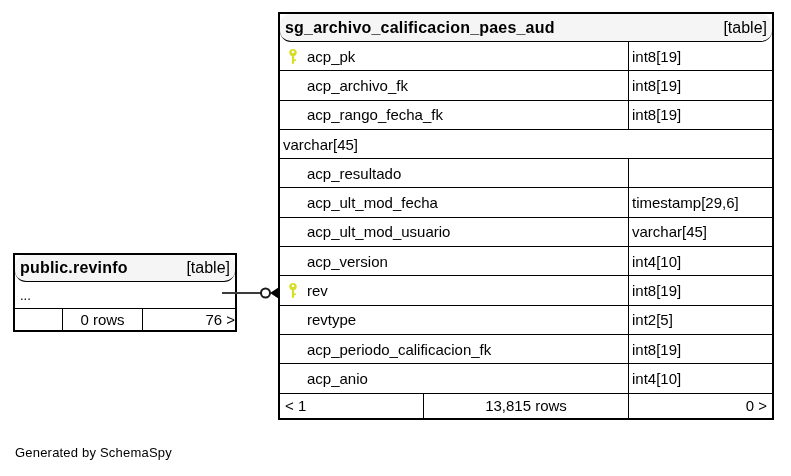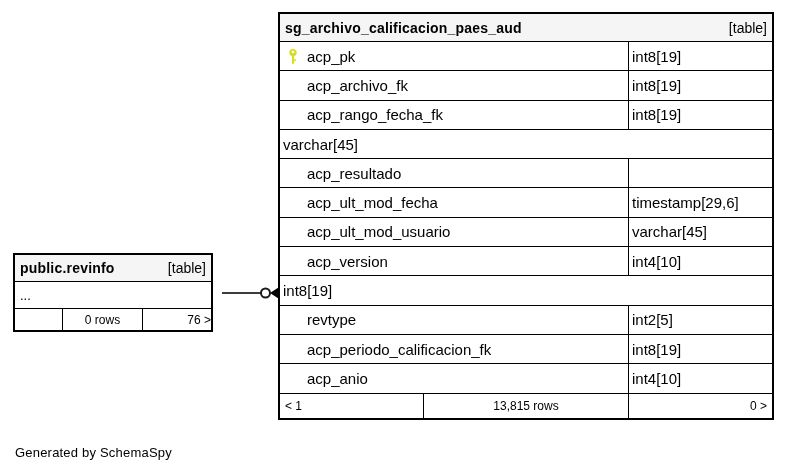--- a/index.html
+++ b/index.html
@@ -21,22 +21,23 @@
     background: #ffffff;
     box-sizing: border-box;
   }
   .entity-header {
     display: flex;
     justify-content: space-between;
     align-items: center;
     background: #f5f5f5;
     border-bottom: 1px solid #000;
     padding: 0 5px;
-    font-size: 14px;
-    box-sizing: border-box;
+    font-size: 16px;
+    box-sizing: border-box;
+    border-radius: 11px;
   }
   .entity-header .title { font-weight: bold; letter-spacing: 0.2px; }
   .entity-header .tlabel { font-weight: normal; }
 
   
   #main-table { left: 278px; top: 12px; width: 496px; }
   #main-table .entity-header { height: 28px; }
   .col-row {
     display: flex;
     height: 29.3px;
@@ -60,35 +61,35 @@
   }
   .type-cell {
     flex: 1;
     display: flex;
     align-items: center;
     padding-left: 3px;
     box-sizing: border-box;
   }
   .footer-row {
     display: flex;
-    font-size: 12px;
+    font-size: 15px;
     box-sizing: border-box;
   }
   .fcell {
     display: flex;
     align-items: center;
     box-sizing: border-box;
   }
   #main-table .footer-row { height: 24px; }
   #main-table .f-left  { width: 144px; border-right: 1px solid #000; padding-left: 5px; }
   #main-table .f-center{ width: 205px; border-right: 1px solid #000; justify-content: center; }
   #main-table .f-right { flex: 1; justify-content: flex-end; padding-right: 5px; }
 
   
-  #revinfo-table { left: 13px; top: 253px; width: 200px; }
+  #revinfo-table { left: 13px; top: 253px; width: 224px; }
   #revinfo-table .entity-header { height: 27px; }
   .ellipsis-row {
     height: 27px;
     border-bottom: 1px solid #000;
     display: flex;
     align-items: center;
     padding-left: 5px;
     font-size: 13px;
     box-sizing: border-box;
   }
@@ -191,20 +192,31 @@
           <div class="type-cell">varchar[45]</div>
         </div>
         <div class="col-row">
           <div class="name-cell">
             <span class="icon-slot"></span>
             <span>acp_version</span>
           </div>
           <div class="type-cell">int4[10]</div>
         </div>
         <div class="col-row">
+          <div class="name-cell">
+            <span class="icon-slot">
+              <svg width="10" height="17" viewBox="0 0 10 17">
+                <circle cx="5" cy="4.6" r="3.7" fill="#d8de28"></circle>
+                <circle cx="5" cy="3.9" r="1.2" fill="#ffffff"></circle>
+                <rect x="3.9" y="7.6" width="2.2" height="8.2" fill="#d8de28"></rect>
+                <rect x="6" y="11.4" width="1.9" height="1.7" fill="#d8de28"></rect>
+              </svg>
+            </span>
+            <span>rev</span>
+          </div>
           <div class="type-cell">int8[19]</div>
         </div>
         <div class="col-row">
           <div class="name-cell">
             <span class="icon-slot"></span>
             <span>revtype</span>
           </div>
           <div class="type-cell">int2[5]</div>
         </div>
         <div class="col-row">

